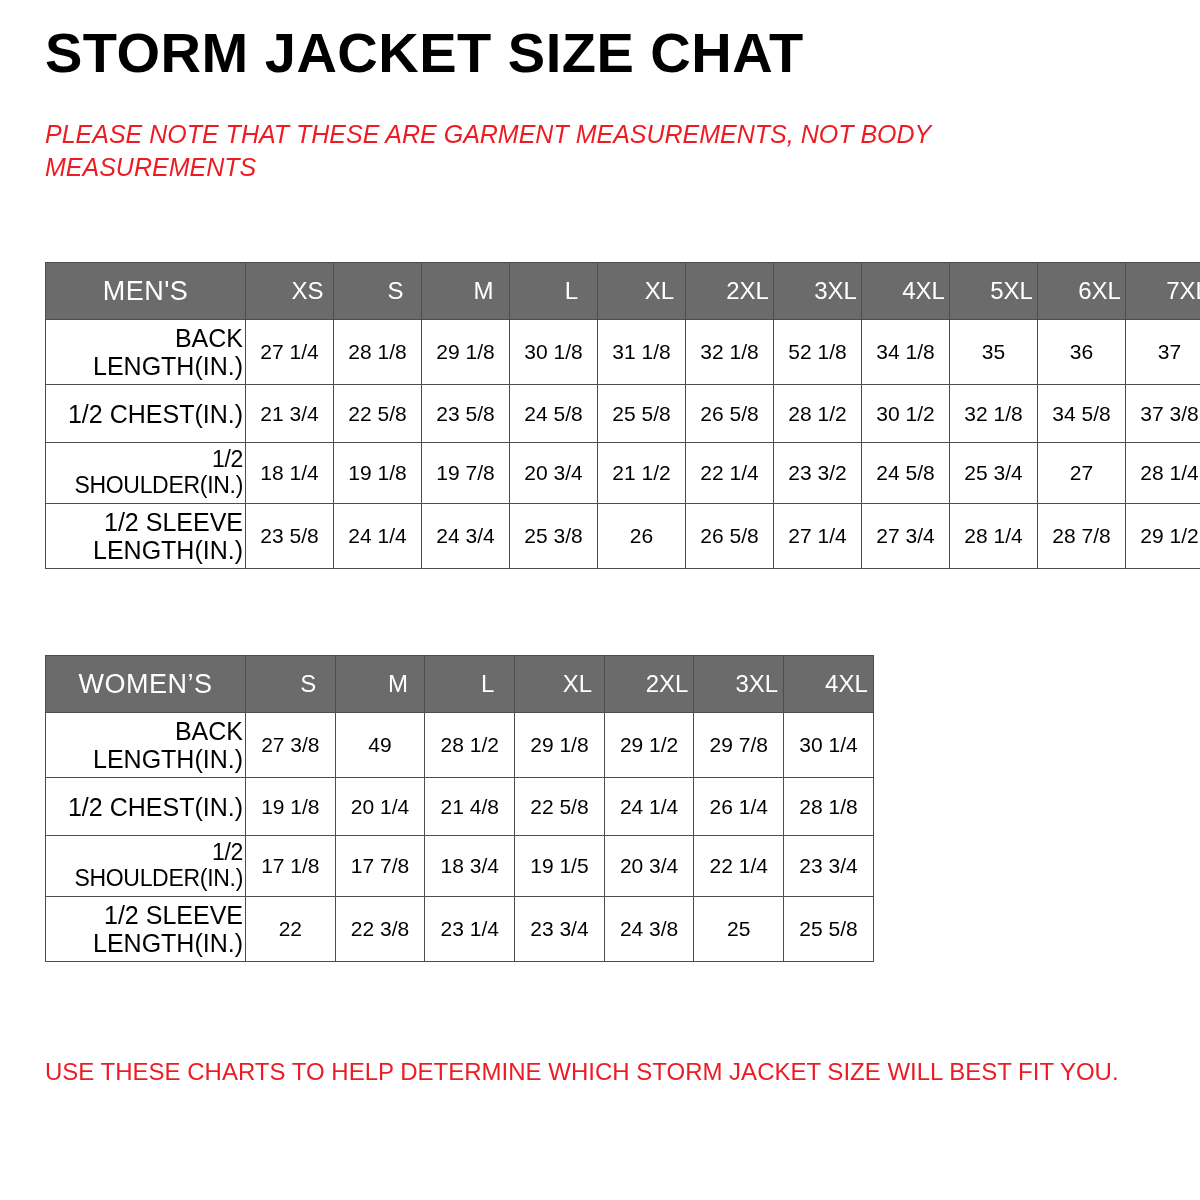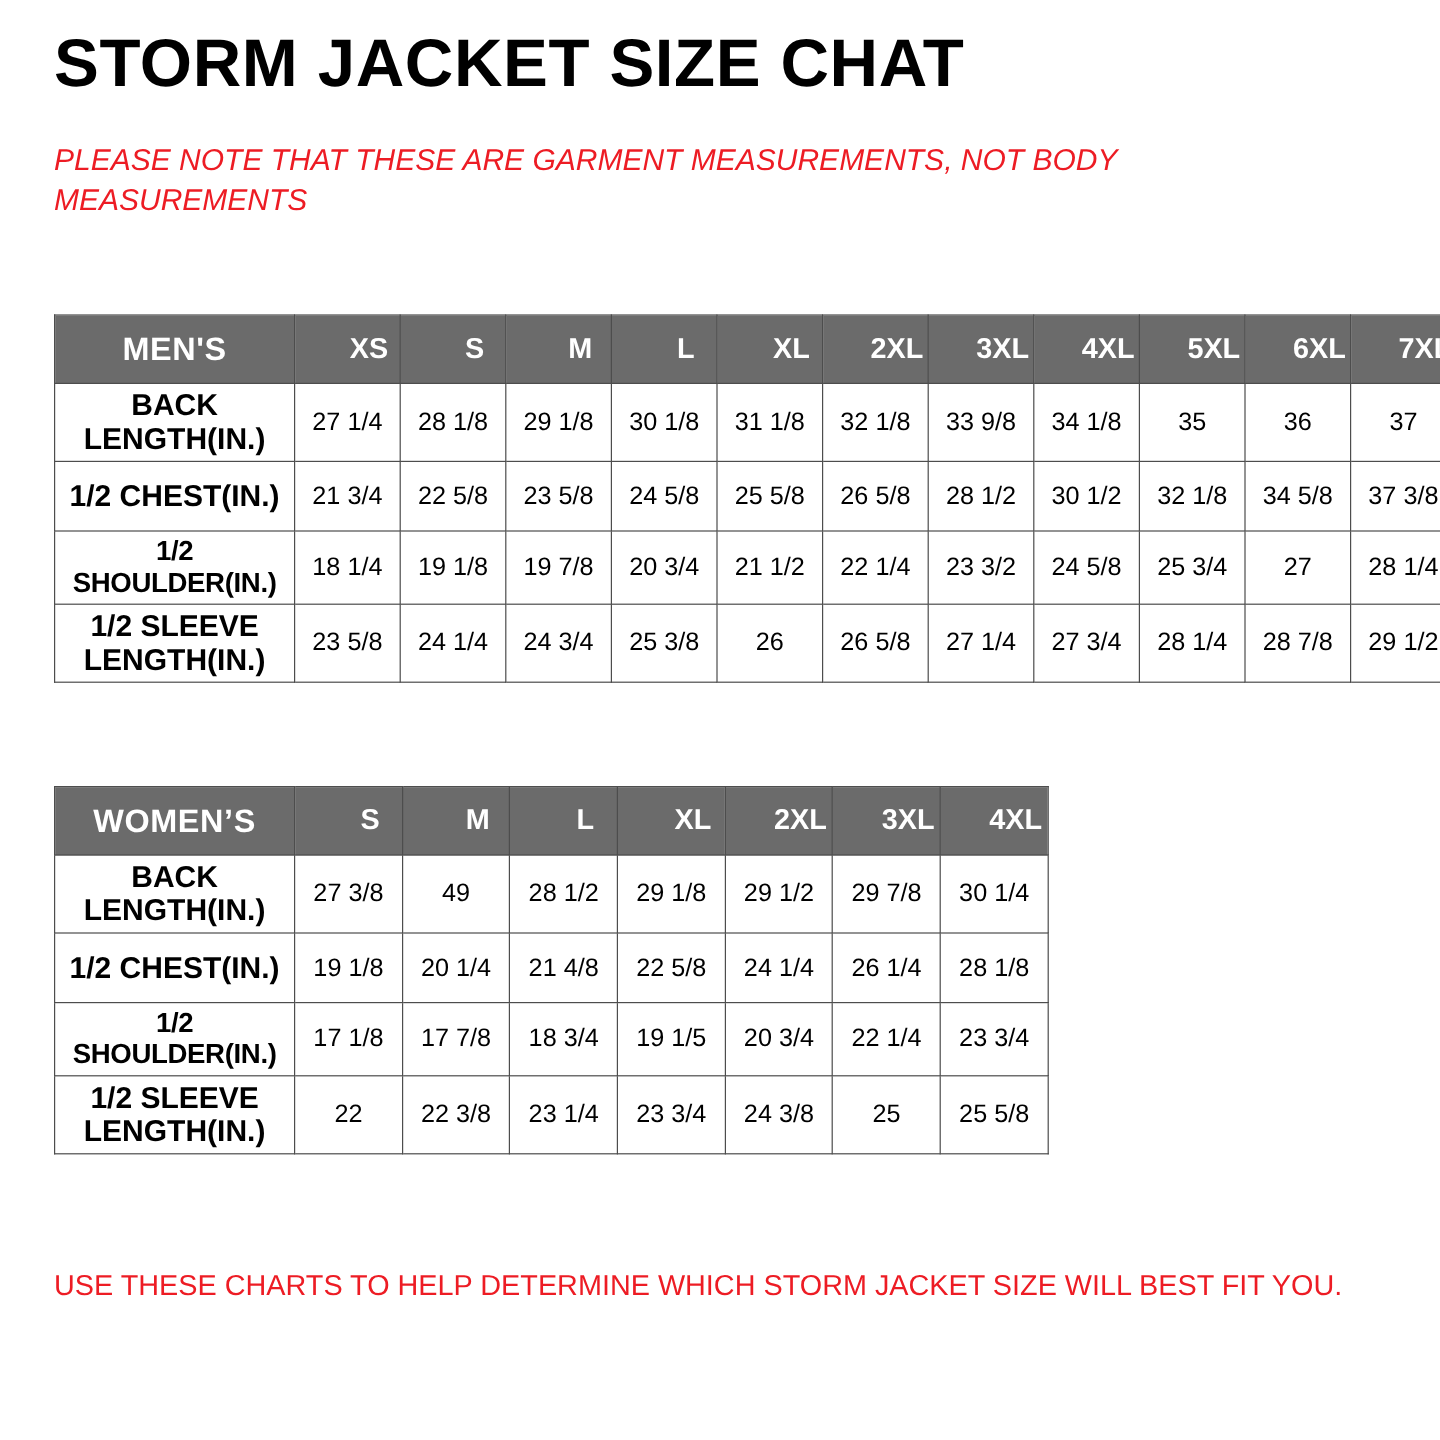--- a/index.html
+++ b/index.html
@@ -75,43 +75,44 @@
     border: 1px solid #4d4d4d;
     text-align: center;
     vertical-align: middle;
     padding: 0;
   }
 
   
   .chart-table thead th {
     background: #6b6b6b;
     color: #ffffff;
-    font-weight: bold;
+    font-weight: normal;
     height: 56px;
   }
   .chart-table thead th.hdr-label {
     font-size: 27px;
     letter-spacing: 0.5px;
   }
   .chart-table thead th.hdr-size {
     font-size: 24px;
     padding-left: 36px;
   }
 
   
   .chart-table tbody td {
     background: #ffffff;
     color: #000000;
   }
   .chart-table tbody td.row-label {
-    font-weight: bold;
+    font-weight: normal;
     font-size: 25px;
     line-height: 1.12;
     padding: 4px 2px;
     white-space: pre-line;
+    text-align: right;
   }
   .chart-table tbody td.row-label.tight {
     font-size: 23px;
     letter-spacing: -0.3px;
   }
   .chart-table tbody td.val {
     font-size: 21px;
     font-weight: normal;
   }
 
@@ -182,21 +183,21 @@
       <tbody>
           <tr class="r-tall">
             <td class="row-label">BACK
 LENGTH(IN.)</td>
             <td class="val">27 1/4</td>
             <td class="val">28 1/8</td>
             <td class="val">29 1/8</td>
             <td class="val">30 1/8</td>
             <td class="val">31 1/8</td>
             <td class="val">32 1/8</td>
-            <td class="val">33 9/8</td>
+            <td class="val">52 1/8</td>
             <td class="val">34 1/8</td>
             <td class="val">35</td>
             <td class="val">36</td>
             <td class="val">37</td>
           </tr>
           <tr class="r-short">
             <td class="row-label">1/2  CHEST(IN.)</td>
             <td class="val">21 3/4</td>
             <td class="val">22 5/8</td>
             <td class="val">23 5/8</td>

